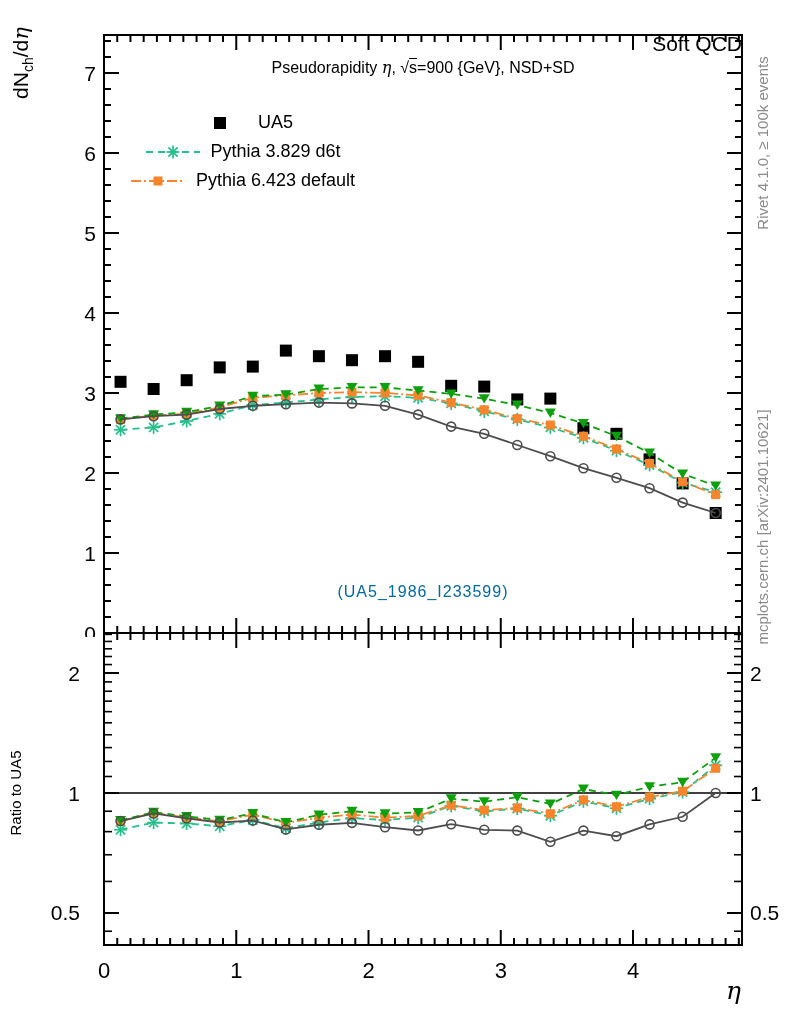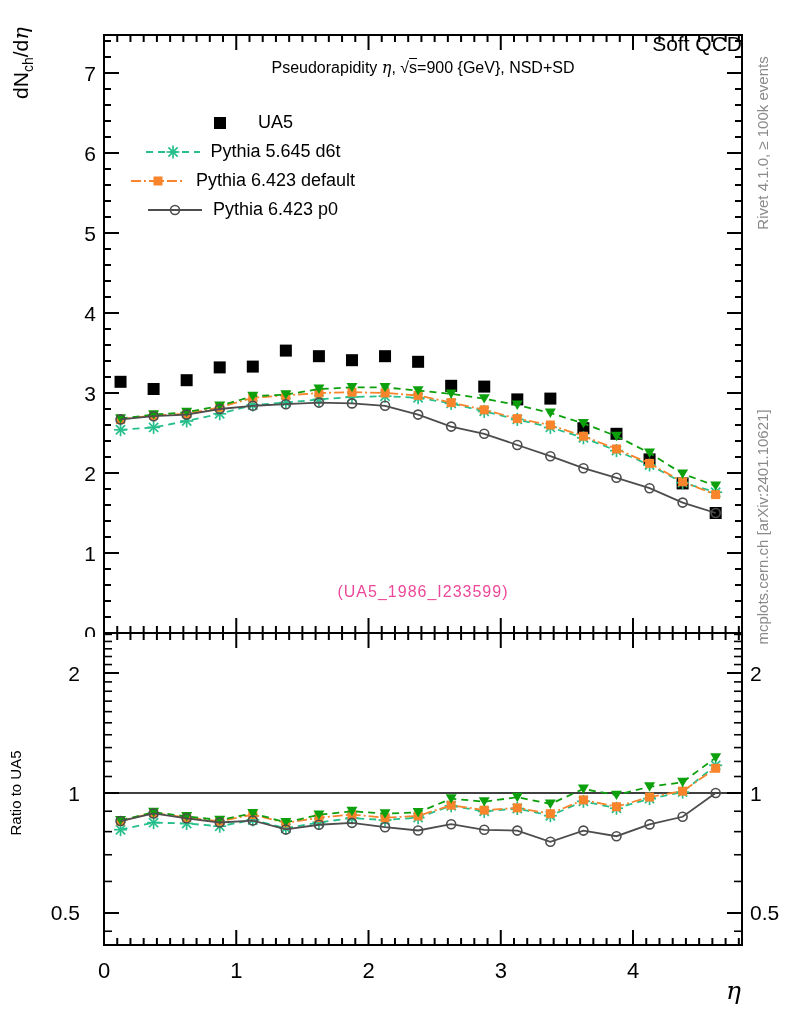--- a/index.html
+++ b/index.html
@@ -34,21 +34,21 @@
   .note-top {
     position:absolute; left:653px; top:134px; width:220px; height:18px;
     transform:rotate(-90deg); font-size:15px; color:#8a8a8a; text-align:center; white-space:nowrap;
   }
   .note-bottom {
     position:absolute; left:628px; top:518px; width:270px; height:18px;
     transform:rotate(-90deg); font-size:15px; color:#8a8a8a; text-align:center; white-space:nowrap;
   }
   .watermark {
     position:absolute; left:104px; top:583px; width:638px;
-    text-align:center; font-size:16px; color:#ec4899; letter-spacing:1px;
+    text-align:center; font-size:16px; color:#0369a1; letter-spacing:1px;
   }
   .ticklab { font-family:"Liberation Sans","DejaVu Sans",sans-serif; fill:#000; }
 </style>
 </head>
 <body>
 
 <div class="page">
 
   <svg class="plot" width="786" height="1024" id="plotsvg">
       <defs>
@@ -725,40 +725,31 @@
     <div class="legend-row">
       <svg class="legend-sample">
           <g>
             <line x1="1" y1="10" x2="55" y2="10" stroke="#25bf8b" stroke-width="1.8" stroke-dasharray="7,5"></line>
             <line x1="21.5" y1="10" x2="34.5" y2="10" stroke="#25bf8b" stroke-width="1.7"></line>
             <line x1="23.40380592228744" y1="5.403805922287441" x2="32.59619407771256" y2="14.596194077712559" stroke="#25bf8b" stroke-width="1.7"></line>
             <line x1="28" y1="3.5" x2="28" y2="16.5" stroke="#25bf8b" stroke-width="1.7"></line>
             <line x1="32.59619407771256" y1="5.40380592228744" x2="23.40380592228744" y2="14.59619407771256" stroke="#25bf8b" stroke-width="1.7"></line>
           </g>
         </svg>
-      <span class="legend-label">Pythia 5.645 d6t</span>
+      <span class="legend-label">Pythia 3.829 d6t</span>
     </div>
     <div class="legend-row">
       <svg class="legend-sample">
           <g>
             <line x1="1" y1="10" x2="55" y2="10" stroke="#f8842c" stroke-width="1.8" stroke-dasharray="10,3,2,3"></line>
             <rect x="23.5" y="5.5" width="9" height="9" fill="#f8842c"></rect>
           </g>
         </svg>
       <span class="legend-label">Pythia 6.423 default</span>
     </div>
-    <div class="legend-row">
-      <svg class="legend-sample">
-          <g>
-            <line x1="1" y1="10" x2="55" y2="10" stroke="#4d4d4d" stroke-width="1.8"></line>
-            <circle cx="28" cy="10" r="4.5" fill="none" stroke="#4d4d4d" stroke-width="1.6"></circle>
-          </g>
-        </svg>
-      <span class="legend-label">Pythia 6.423 p0</span>
-    </div>
   </div>
 
   <div class="ylabel-main"><span>dN</span><sub>ch</sub><span>/d</span><span class="greek">η</span></div>
 
   <div class="ylabel-ratio">Ratio to UA5</div>
 
   <div class="xlabel greek">η</div>
 
   <div class="note-top">Rivet 4.1.0, ≥ 100k events</div>
   <div class="note-bottom">mcplots.cern.ch [arXiv:2401.10621]</div>

